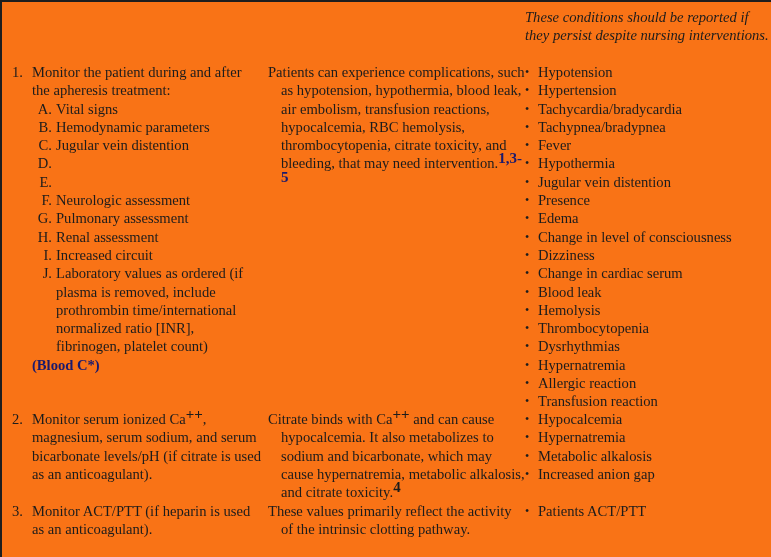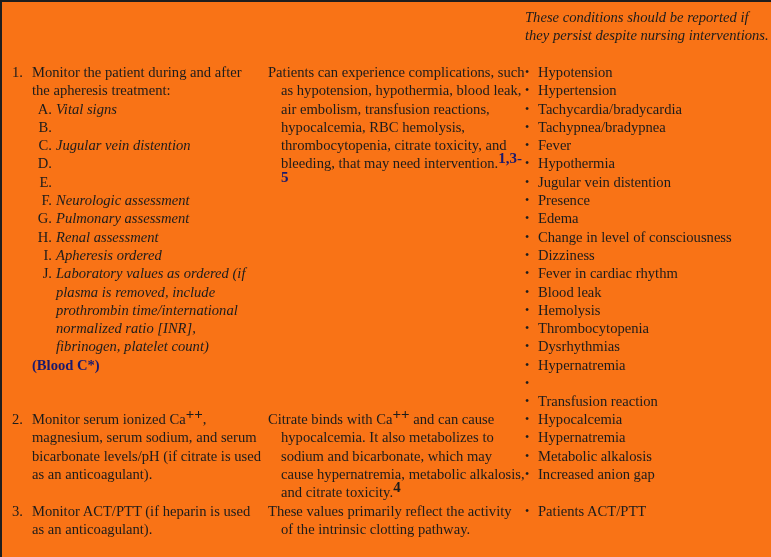--- a/index.html
+++ b/index.html
@@ -63,21 +63,21 @@
     .sub-list li {
       display: flex;
     }
     .sub-list .letter {
       width: 24px;
       flex: 0 0 24px;
       text-align: right;
       padding-right: 4px;
       box-sizing: border-box;
     }
-    .sub-list .letter-text { flex: 1; font-style: italic; }
+    .sub-list .letter-text { flex: 1; }
 
     .level {
       color: #1a1a6e;
       font-weight: bold;
       margin-left: 0px;
     }
 
     .hanging {
       padding-left: 13px;
       text-indent: -13px;
@@ -117,20 +117,21 @@
       <span class="num">1.</span>
       <div class="body">
         <div>Monitor the patient during and after the apheresis treatment:</div>
         <ul class="sub-list">
           <li>
               <span class="letter">A.</span>
               <span class="letter-text">Vital signs</span>
             </li>
           <li>
               <span class="letter">B.</span>
+              <span class="letter-text">Hemodynamic parameters</span>
             </li>
           <li>
               <span class="letter">C.</span>
               <span class="letter-text">Jugular vein distention</span>
             </li>
           <li>
               <span class="letter">D.</span>
             </li>
           <li>
               <span class="letter">E.</span>
@@ -142,21 +143,21 @@
           <li>
               <span class="letter">G.</span>
               <span class="letter-text">Pulmonary assessment</span>
             </li>
           <li>
               <span class="letter">H.</span>
               <span class="letter-text">Renal assessment</span>
             </li>
           <li>
               <span class="letter">I.</span>
-              <span class="letter-text">Apheresis ordered</span>
+              <span class="letter-text">Increased circuit</span>
             </li>
           <li>
               <span class="letter">J.</span>
               <span class="letter-text">Laboratory values as ordered (if plasma is removed, include prothrombin time/international normalized ratio [INR], fibrinogen, platelet count)</span>
             </li>
         </ul>
         <div class="level">(Blood C*)</div>
       </div>
     </div>
   </div>
@@ -204,21 +205,21 @@
       <li>
           <span class="dot">•</span>
           <span>Change in level of consciousness</span>
         </li>
       <li>
           <span class="dot">•</span>
           <span>Dizziness</span>
         </li>
       <li>
           <span class="dot">•</span>
-          <span>Fever in cardiac rhythm</span>
+          <span>Change in cardiac serum</span>
         </li>
       <li>
           <span class="dot">•</span>
           <span>Blood leak</span>
         </li>
       <li>
           <span class="dot">•</span>
           <span>Hemolysis</span>
         </li>
       <li>
@@ -228,20 +229,21 @@
       <li>
           <span class="dot">•</span>
           <span>Dysrhythmias</span>
         </li>
       <li>
           <span class="dot">•</span>
           <span>Hypernatremia</span>
         </li>
       <li>
           <span class="dot">•</span>
+          <span>Allergic reaction</span>
         </li>
       <li>
           <span class="dot">•</span>
           <span>Transfusion reaction</span>
         </li>
     </ul>
   </div>
 
   <div class="col col-action row2">
     <div class="num-item">

